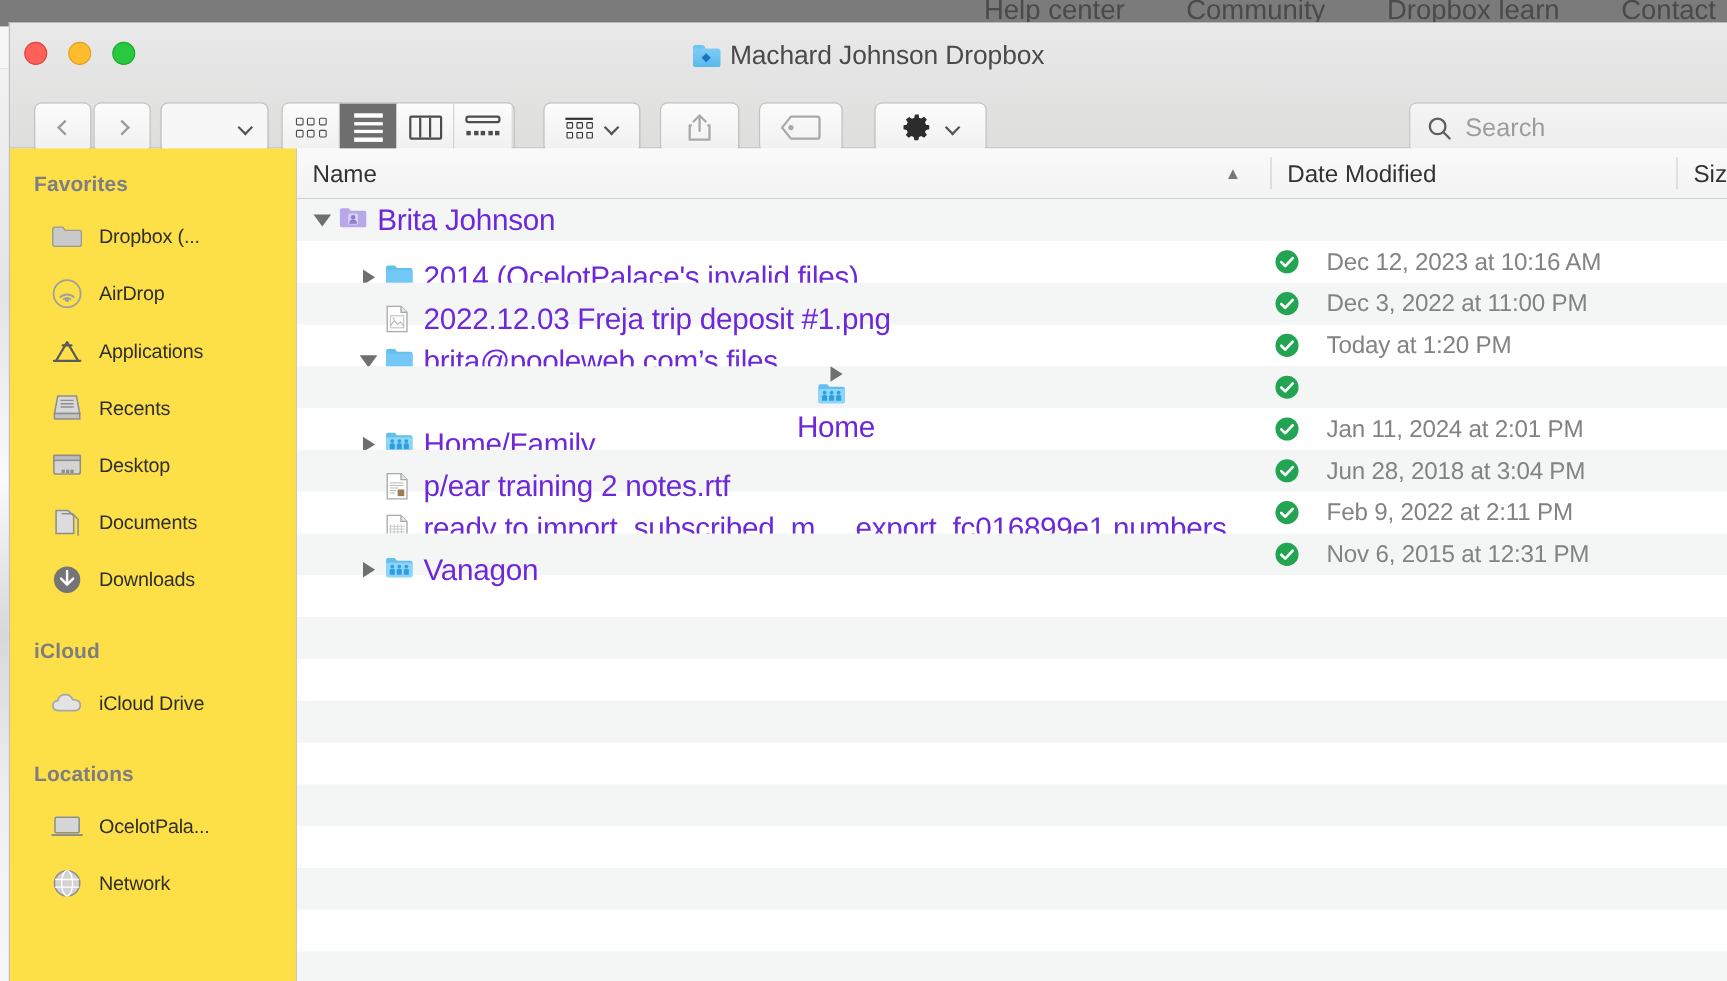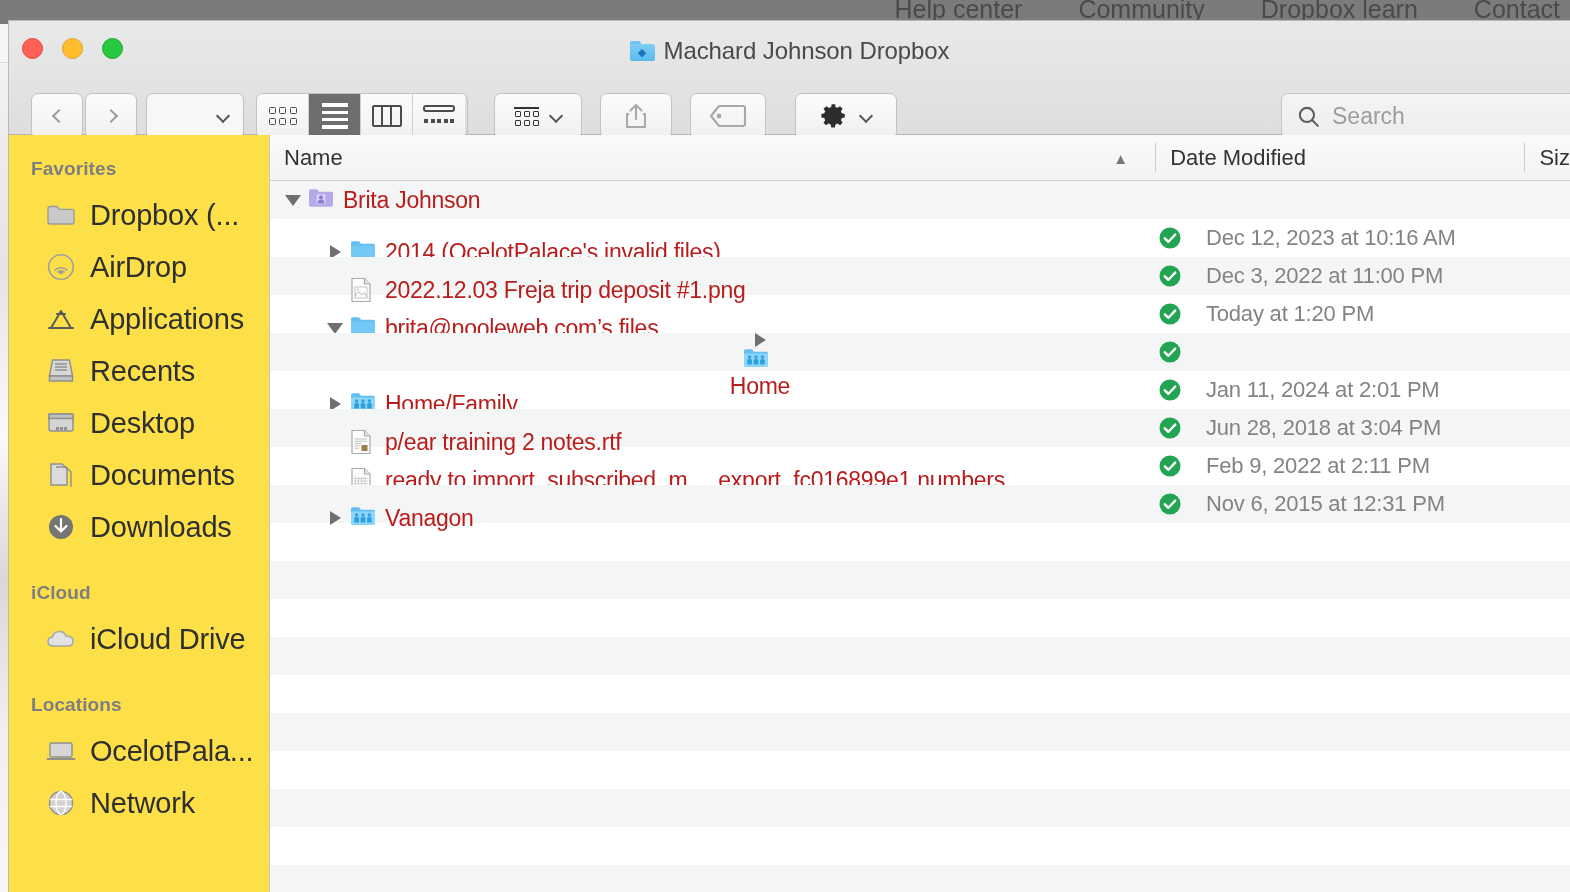--- a/index.html
+++ b/index.html
@@ -165,21 +165,21 @@
   }
   .sb-head {
     font-size:19px; color:#7e7e80; font-weight:bold;
     padding:9px 0 9px 22px; letter-spacing:.1px;
   }
   .sb-item {
     height:52px; display:flex; align-items:center; gap:14px;
     padding-left:37px; cursor:default;
   }
   .sb-label {
-    font-size:29px; color:#2f2f2f; white-space:nowrap; letter-spacing:-.2px;
+    font-size:18px; color:#2f2f2f; white-space:nowrap; letter-spacing:-.2px;
   }
   .sb-icon { width:30px; height:30px; flex:none; display:flex; align-items:center; justify-content:center; }
   .sb-gap { height:20px; }
 
   
   #filelist { flex:1; height:100%; background:#fff; position:relative; overflow:hidden; }
   #headerrow {
     height:46px; display:flex; align-items:center;
     background:linear-gradient(to bottom,#fafafa,#f3f3f3);
     border-bottom:1px solid #cfcfcf;
@@ -209,21 +209,21 @@
   .tri span {
     width:0; height:0; display:block;
     border-left:11px solid #6f6f6f; border-top:7px solid transparent; border-bottom:7px solid transparent;
   }
   .tri.open span {
     border-left:8px solid transparent; border-right:8px solid transparent;
     border-top:11px solid #6f6f6f; border-bottom:none;
   }
   .ficon { width:26px; height:26px; flex:none; margin-right:9px; }
   .fname {
-    font-size:23px; color:#b91c1c; white-space:nowrap; letter-spacing:-.25px;
+    font-size:27px; color:#6d28d9; white-space:nowrap; letter-spacing:-.25px;
   }
 
   .datecell {
     width:370px; height:100%; display:flex; align-items:center; padding-left:0;
   }
   .badge { width:24px; height:24px; margin-right:24px; flex:none; }
   .dtext { font-size:22px; color:#838383; white-space:nowrap; letter-spacing:-.2px; }
   .sizecell { flex:1; }
 
   .indent-0 { padding-left:8px; }

